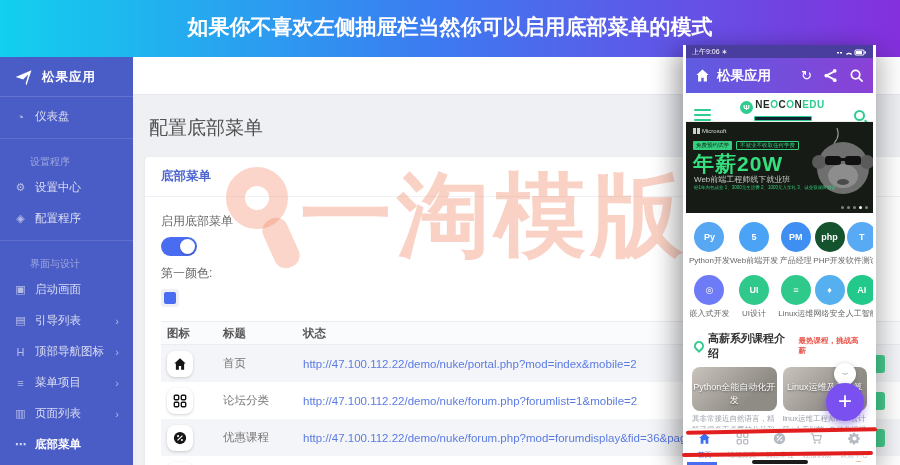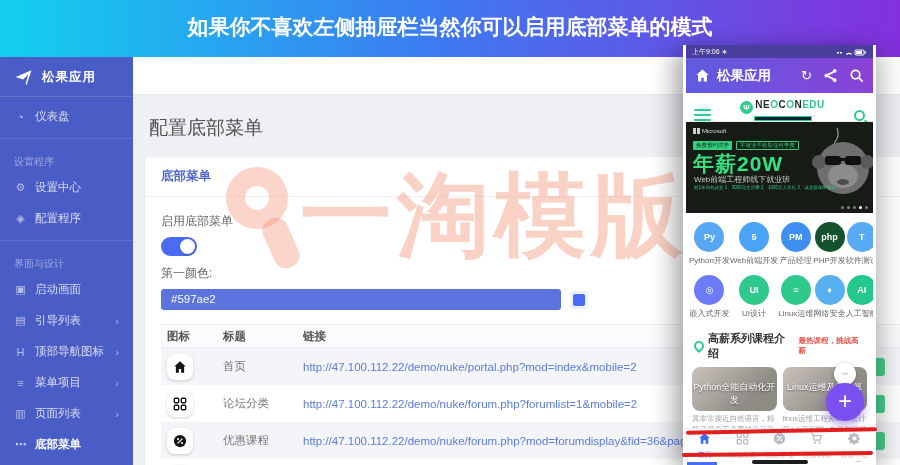--- a/index.html
+++ b/index.html
@@ -15,21 +15,21 @@
   
   .sidebar { position:absolute; left:0; top:57px; width:133px; height:408px; background:#4a5cc5; z-index:3; color:#fff; }
   .side-logo { display:flex; align-items:center; gap:8px; padding:10px 14px 9px; }
   .side-logo svg { width:20px; height:20px; }
   .side-logo .t { font-size:12.5px; font-weight:bold; letter-spacing:1px; }
   .side-div { height:1px; background:rgba(255,255,255,.14); margin:0 0 4px; }
   .nav-item { display:flex; align-items:center; gap:8px; padding:8px 14px; font-size:11.5px; color:rgba(255,255,255,.78); cursor:pointer; }
   .nav-item .ic { width:13px; font-size:11px; opacity:.75; text-align:center; }
   .nav-item .arrow { margin-left:auto; font-size:11px; opacity:.7; }
   .nav-item.active { color:#fff; font-weight:bold; }
-  .nav-section { padding:10px 14px 3px; font-size:10px; color:rgba(255,255,255,.45); }
+  .nav-section { padding:10px 14px 3px; font-size:10px; color:rgba(255,255,255,.45);margin-left:16px; }
   .nav-divider { height:1px; background:rgba(255,255,255,.12); margin:6px 0; }
 
   
   .main { position:absolute; left:133px; top:57px; width:767px; height:408px; }
   .toolbar { height:38px; background:#fff; border-bottom:1px solid #e6e8ee; }
   .page-title { margin:20px 0 0 16px; font-size:19px; font-weight:normal; color:#515151; }
   .card { margin:16px 0 0 12px; width:775px; background:#fff; border-radius:4px; box-shadow:0 1px 3px rgba(30,40,90,.07); }
   .card-head { padding:11px 16px; font-size:12.5px; font-weight:bold; color:#4f68cf; border-bottom:1px solid #f0f1f5; }
   .card-body { padding:12px 16px 0; }
   .f-label { font-size:12px; color:#666; margin-top:4px; }
@@ -192,30 +192,28 @@
 
     <section class="card">
       <div class="card-head">底部菜单</div>
       <div class="card-body">
         <div class="f-label">启用底部菜单</div>
         <div class="toggle">
             <div class="knob"></div>
           </div>
         <div class="f-label">第一颜色:</div>
         <div class="color-row">
-          <div class="color-input">#597ae2</div>
           <div class="swatch-box">
               <div class="swatch"></div>
             </div>
         </div>
         <div class="menu-table">
           <div class="thead">
             <div class="c1">图标</div>
             <div class="c2">标题</div>
-            <div class="c3">链接</div>
             <div class="c4">状态</div>
           </div>
           <div id="table-body">
               <div class="trow odd">
                 <div class="c1">
                   <div class="icon-chip">
                     <svg viewBox="0 0 16 16">
                       <path d="M8 1.5L1.5 7.5h1.8v7h3.4v-4.2h2.6v4.2h3.4v-7h1.8z"></path>
                     </svg>
                   </div>

